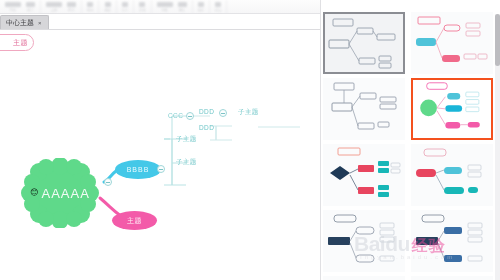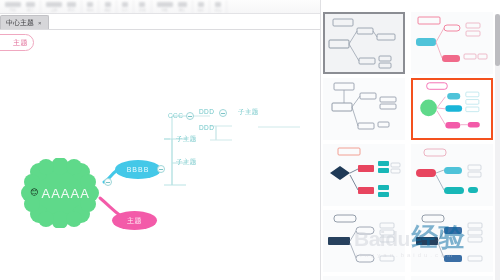--- a/index.html
+++ b/index.html
@@ -113,25 +113,25 @@
   .tpl-card.sel-orange { border:2.5px solid #f4511e; background:#ffffff; }
 
   
   .tpl-scroll {
     position:absolute; right:0px; top:14px; width:5px; height:266px; background:#f1f1f3;
   }
   .tpl-thumb { position:absolute; right:0; top:0px; width:5px; height:52px; background:#bcbcc0; border-radius:3px; }
 
   
   .watermark {
-    position:absolute; left:354px; top:220px; width:140px; height:40px;
+    position:absolute; left:354px; top:232px; width:140px; height:40px;
     pointer-events:none; opacity:.5;
   }
   .wm-baidu { font-size:21px; font-weight:bold; color:#cfd3da; letter-spacing:-.5px; font-family:"Liberation Sans",sans-serif; }
-  .wm-jy { font-size:26px; font-weight:bold; color:#0369a1; letter-spacing:1px; }
+  .wm-jy { font-size:16px; font-weight:bold; color:#ec4899; letter-spacing:1px; }
   .wm-row { display:flex; align-items:baseline; gap:2px; }
   .wm-sub { font-size:6px; color:#d5d5da; letter-spacing:3px; margin-top:-3px; margin-left:2px; }
 </style>
 </head>
 <body>
 
 <div id="app">
 
   <div class="toolbar">
     <div class="tb-group">

